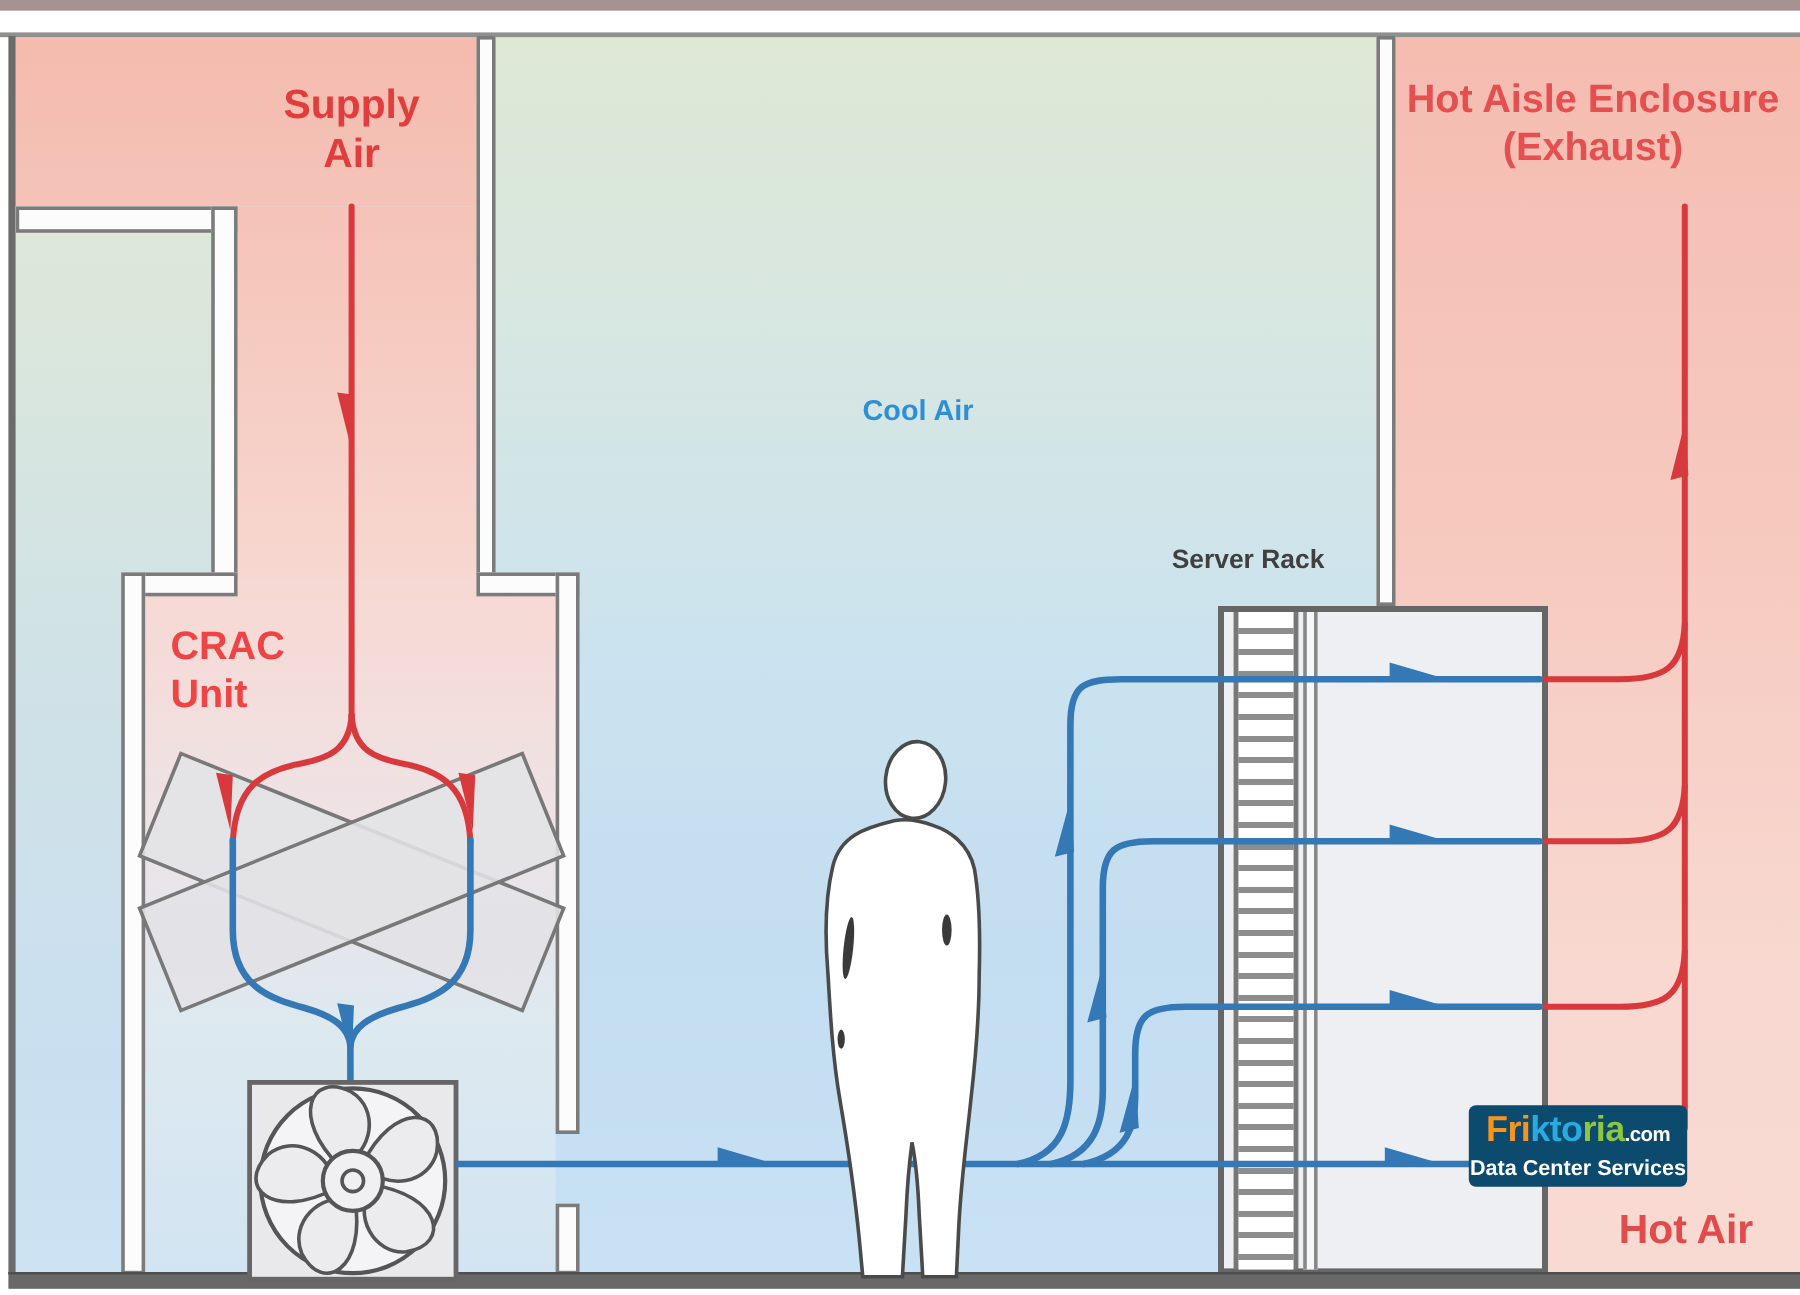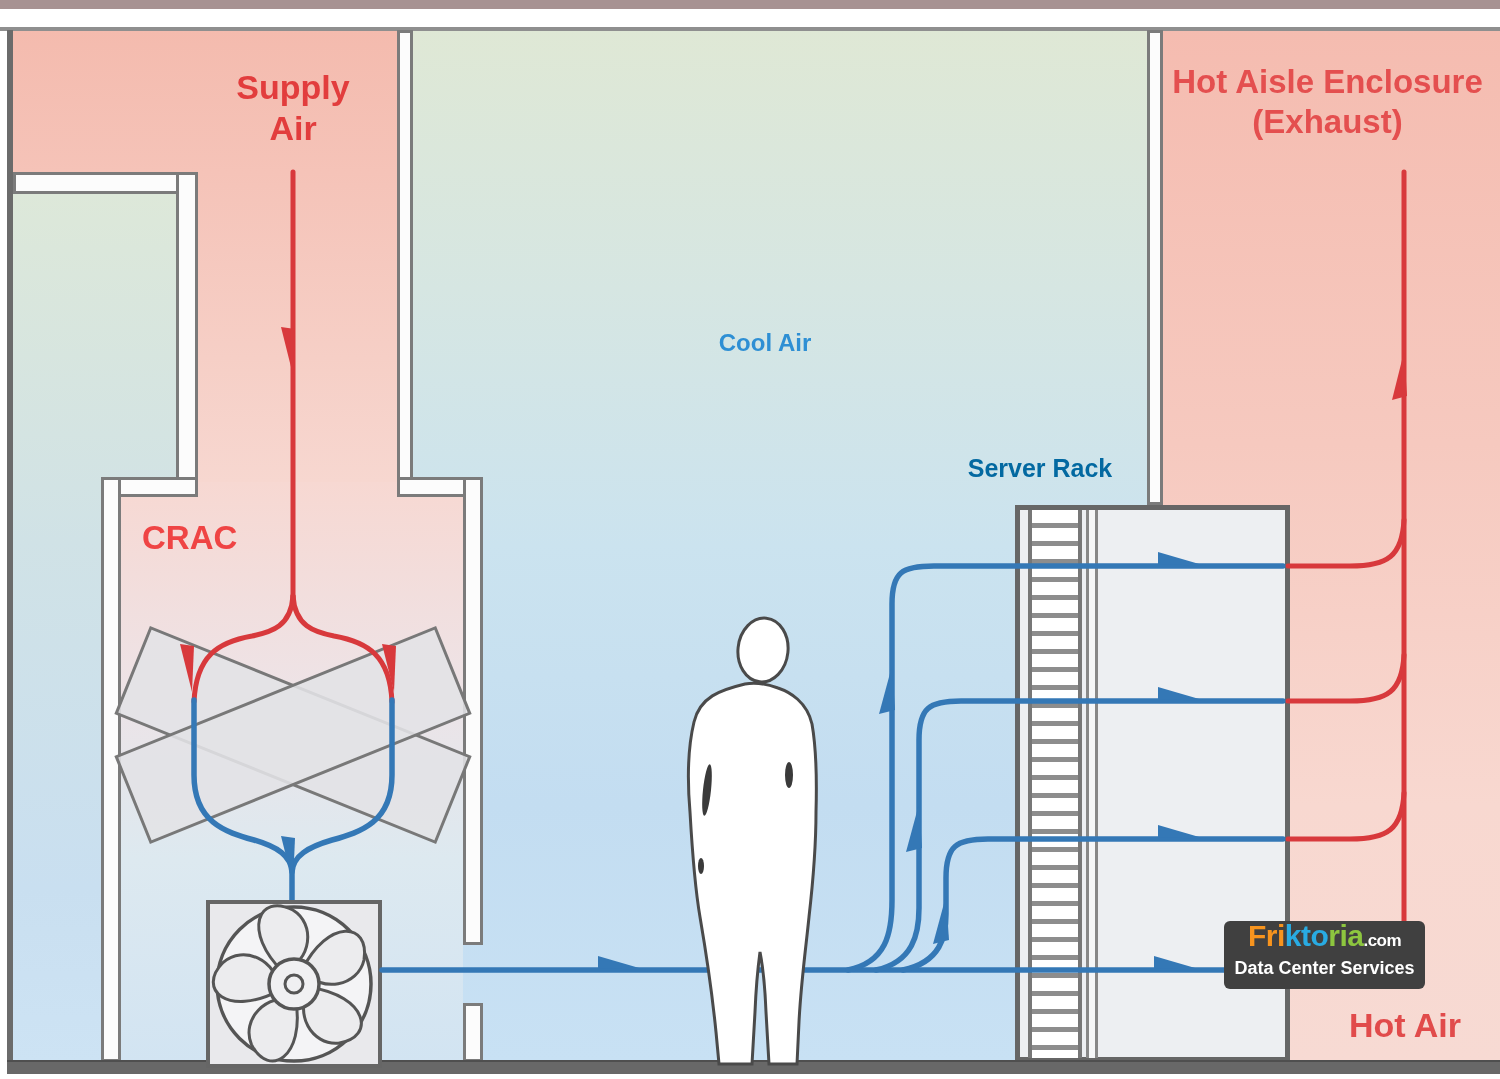--- a/index.html
+++ b/index.html
@@ -43,26 +43,26 @@
     border-left:4px solid #777;border-right:4px solid #777;box-sizing:border-box;}
   .rack-channel{left:1086px;top:510px;width:12px;height:548px;background:#f6f7f8;z-index:3;
     border-left:3px solid #888;border-right:3px solid #888;box-sizing:border-box;}
   
   .flow-svg{left:0;top:0;width:1500px;height:1079px;z-index:5;pointer-events:none;}
   
   .lbl{z-index:6;font-weight:bold;text-align:center;line-height:1.22;}
   .lbl-supply{left:173px;top:55px;width:240px;font-size:34px;color:#e23d3d;margin-top:12px;}
   .lbl-hot-aisle{left:1155px;top:62px;width:345px;font-size:33px;color:#e44f4f;}
   .lbl-cool{left:665px;top:328px;width:200px;font-size:24px;color:#2e8fd4;}
-  .lbl-rack{left:915px;top:453px;width:250px;font-size:25px;color:#0369a1;}
+  .lbl-rack{left:915px;top:453px;width:250px;font-size:22px;color:#404040;}
   .lbl-crac{left:142px;top:518px;width:180px;font-size:33px;color:#ef4444;text-align:left;}
   .lbl-hotair{left:1305px;top:1005px;width:200px;font-size:34px;color:#e14b4b;}
   
-  .logo{left:1224px;top:921px;width:201px;height:68px;background:#404040;border-radius:6px;
-    z-index:7;display:flex;flex-direction:column;align-items:center;}
+  .logo{left:1224px;top:921px;width:182px;height:68px;background:#0c4a6e;border-radius:6px;
+    z-index:7;display:flex;flex-direction:column;align-items:center;justify-content:center;}
   .logo-line1{white-space:nowrap;font-weight:bold;font-size:30px;line-height:30px;letter-spacing:-0.5px;}
   .logo-tld{font-size:17px;color:#ffffff;font-weight:bold;}
   .logo-tagline{white-space:nowrap;color:#ffffff;font-size:18px;font-weight:bold;margin-top:2px;}
 </style>
 </head>
 <body>
 
 <div class="scene">
 
   <div class="abs room-main"></div>
@@ -184,20 +184,21 @@
     <div>Air</div>
   </div>
   <div class="abs lbl lbl-hot-aisle">
     <div>Hot Aisle Enclosure</div>
     <div>(Exhaust)</div>
   </div>
   <div class="abs lbl lbl-cool">Cool Air</div>
   <div class="abs lbl lbl-rack">Server Rack</div>
   <div class="abs lbl lbl-crac">
     <div>CRAC</div>
+    <div>Unit</div>
   </div>
   <div class="abs lbl lbl-hotair">Hot Air</div>
 
   <div class="abs logo">
     <div class="logo-line1">
       <span style="color:#f7941e">Fri</span><span style="color:#29abe2">kto</span><span style="color:#8dc63f">ria</span><span class="logo-tld">.com</span>
     </div>
     <div class="logo-tagline">Data Center Services</div>
   </div>
 

